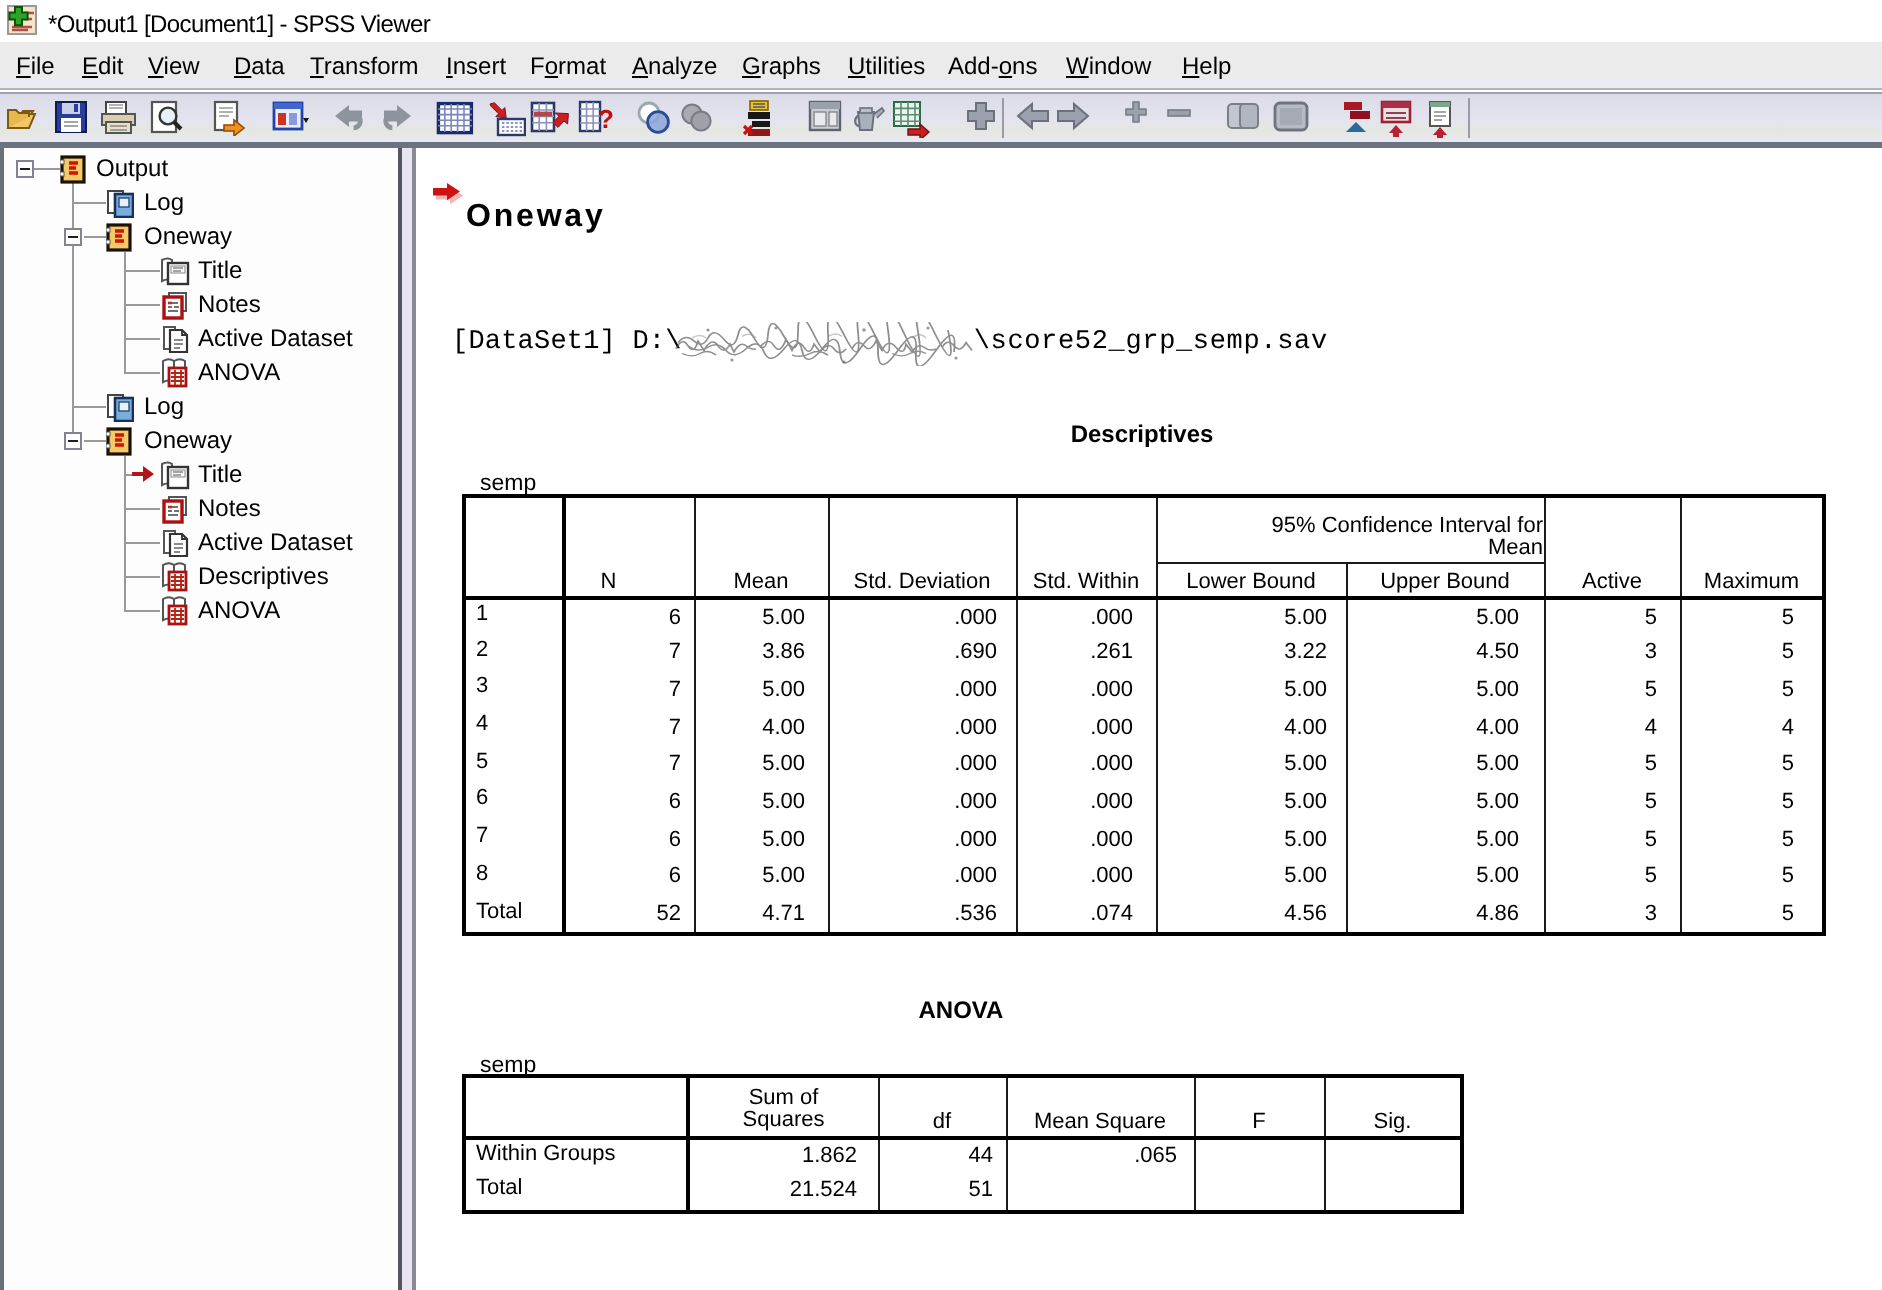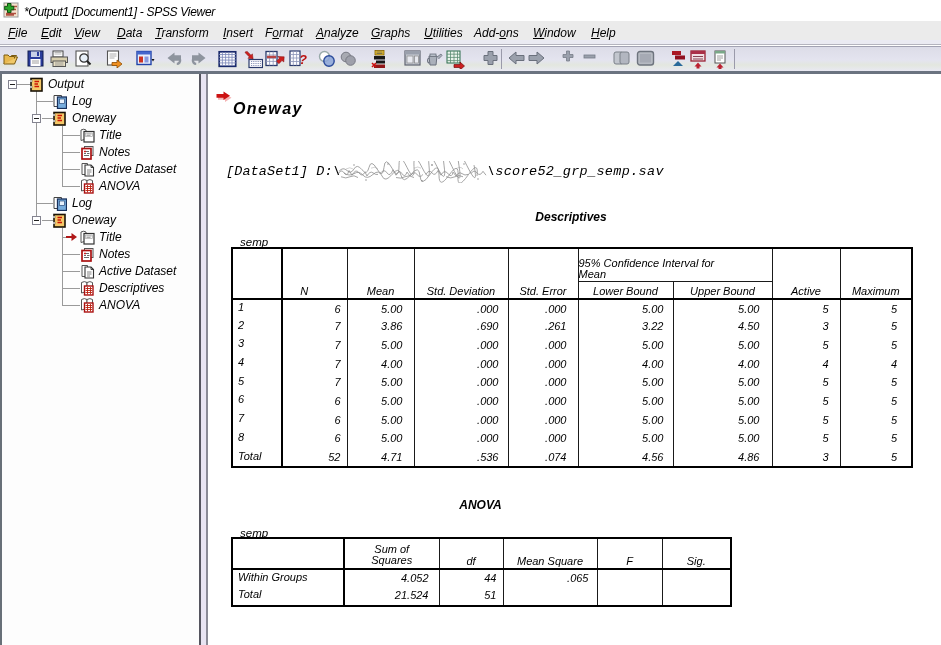--- a/index.html
+++ b/index.html
@@ -1,18 +1,18 @@
 <!DOCTYPE html>
 <html><head>
 <meta charset="utf-8">
 <style>
 * { margin:0; padding:0; box-sizing:border-box; }
 html,body { width:941px; height:645px; overflow:hidden; background:#fff;
   font-family:"Liberation Sans", sans-serif; }
-#win { position:absolute; left:0; top:0; width:941px; height:645px;font-style:italic; }
+#win { position:absolute; left:0; top:0; width:941px; height:645px; }
 .abs { position:absolute; }
 
 #titlebar { position:absolute; left:0; top:0; width:941px; height:21px; background:#fff; }
 #titletext { position:absolute; left:24px; top:5px; font-size:12px; letter-spacing:-0.3px; color:#000; }
 
 #menubar { position:absolute; left:0; top:21px; width:941px; height:19px; background:#ebebeb; }
 #menustrip2 { position:absolute; left:0; top:40px; width:941px; height:5px; background:#eaeaf2; border-bottom:1px solid #b4b4be; }
 .mi { position:absolute; top:5px; font-size:12px; color:#000; }
 
 #toolbar { position:absolute; left:0; top:46px; width:941px; height:25px;
@@ -387,22 +387,22 @@
             <col style="width:99px">
             <col style="width:68px">
             <col style="width:72px">
           </colgroup>
         <tbody>
             <tr style="height:33px">
           <td rowspan="2" class="bL2 bT2 bR2 bB2"></td>
           <td rowspan="2" class="bT2 bB2 hdr" style="padding-right:21px">N</td>
           <td rowspan="2" class="bL1 bT2 bB2 hdr">Mean</td>
           <td rowspan="2" class="bL1 bT2 bB2 hdr">Std. Deviation</td>
-          <td rowspan="2" class="bL1 bT2 bB2 hdr">Std. Error</td>
-          <td colspan="2" class="bL1 bT2 bB1" style="text-align:left;vertical-align:bottom;padding-bottom:1px;line-height:11px">95% Confidence Interval for<br>Mean</td>
+          <td rowspan="2" class="bL1 bT2 bB2 hdr">Std. Within</td>
+          <td colspan="2" class="bL1 bT2 bB1" style="text-align:right;vertical-align:bottom;padding-bottom:1px;line-height:11px">95% Confidence Interval for<br>Mean</td>
           <td rowspan="2" class="bL1 bT2 bB2 hdr">Active</td>
           <td rowspan="2" class="bL1 bT2 bB2 bR2 hdr">Maximum</td>
         </tr>
         <tr style="height:18px">
           <td class="bL1 bB2 hdr">Lower Bound</td>
           <td class="bL1 bB2 hdr">Upper Bound</td>
         </tr>
         <tr style="height:18.7px">
               <td class="bL2 bR2 lbl">1</td>
               <td class="num" style="padding-right:6px">6</td>
@@ -521,21 +521,21 @@
             <tr style="height:31px">
           <td class="bL2 bT2 bR2 bB2"></td>
           <td class="bT2 bB2 hdr" style="line-height:11px;padding-bottom:2px">Sum of<br>Squares</td>
           <td class="bL1 bT2 bB2 hdr">df</td>
           <td class="bL1 bT2 bB2 hdr">Mean Square</td>
           <td class="bL1 bT2 bB2 hdr">F</td>
           <td class="bL1 bT2 bB2 bR2 hdr">Sig.</td>
         </tr>
         <tr style="height:18px">
               <td class="bL2 bR2 lbl">Within Groups</td>
-              <td class="num" style="padding-right:10px">4.052</td>
+              <td class="num" style="padding-right:10px">1.862</td>
               <td class="bL1 num" style="padding-right:6px">44</td>
               <td class="bL1 num" style="padding-right:8px">.065</td>
               <td class="bL1 num"></td>
               <td class="bL1 bR2 num"></td>
             </tr>
         <tr style="height:19px">
               <td class="bL2 bR2 bB2 lbl">Total</td>
               <td class="bB2 num" style="padding-right:10px">21.524</td>
               <td class="bL1 bB2 num" style="padding-right:6px">51</td>
               <td class="bL1 bB2 num"></td>

